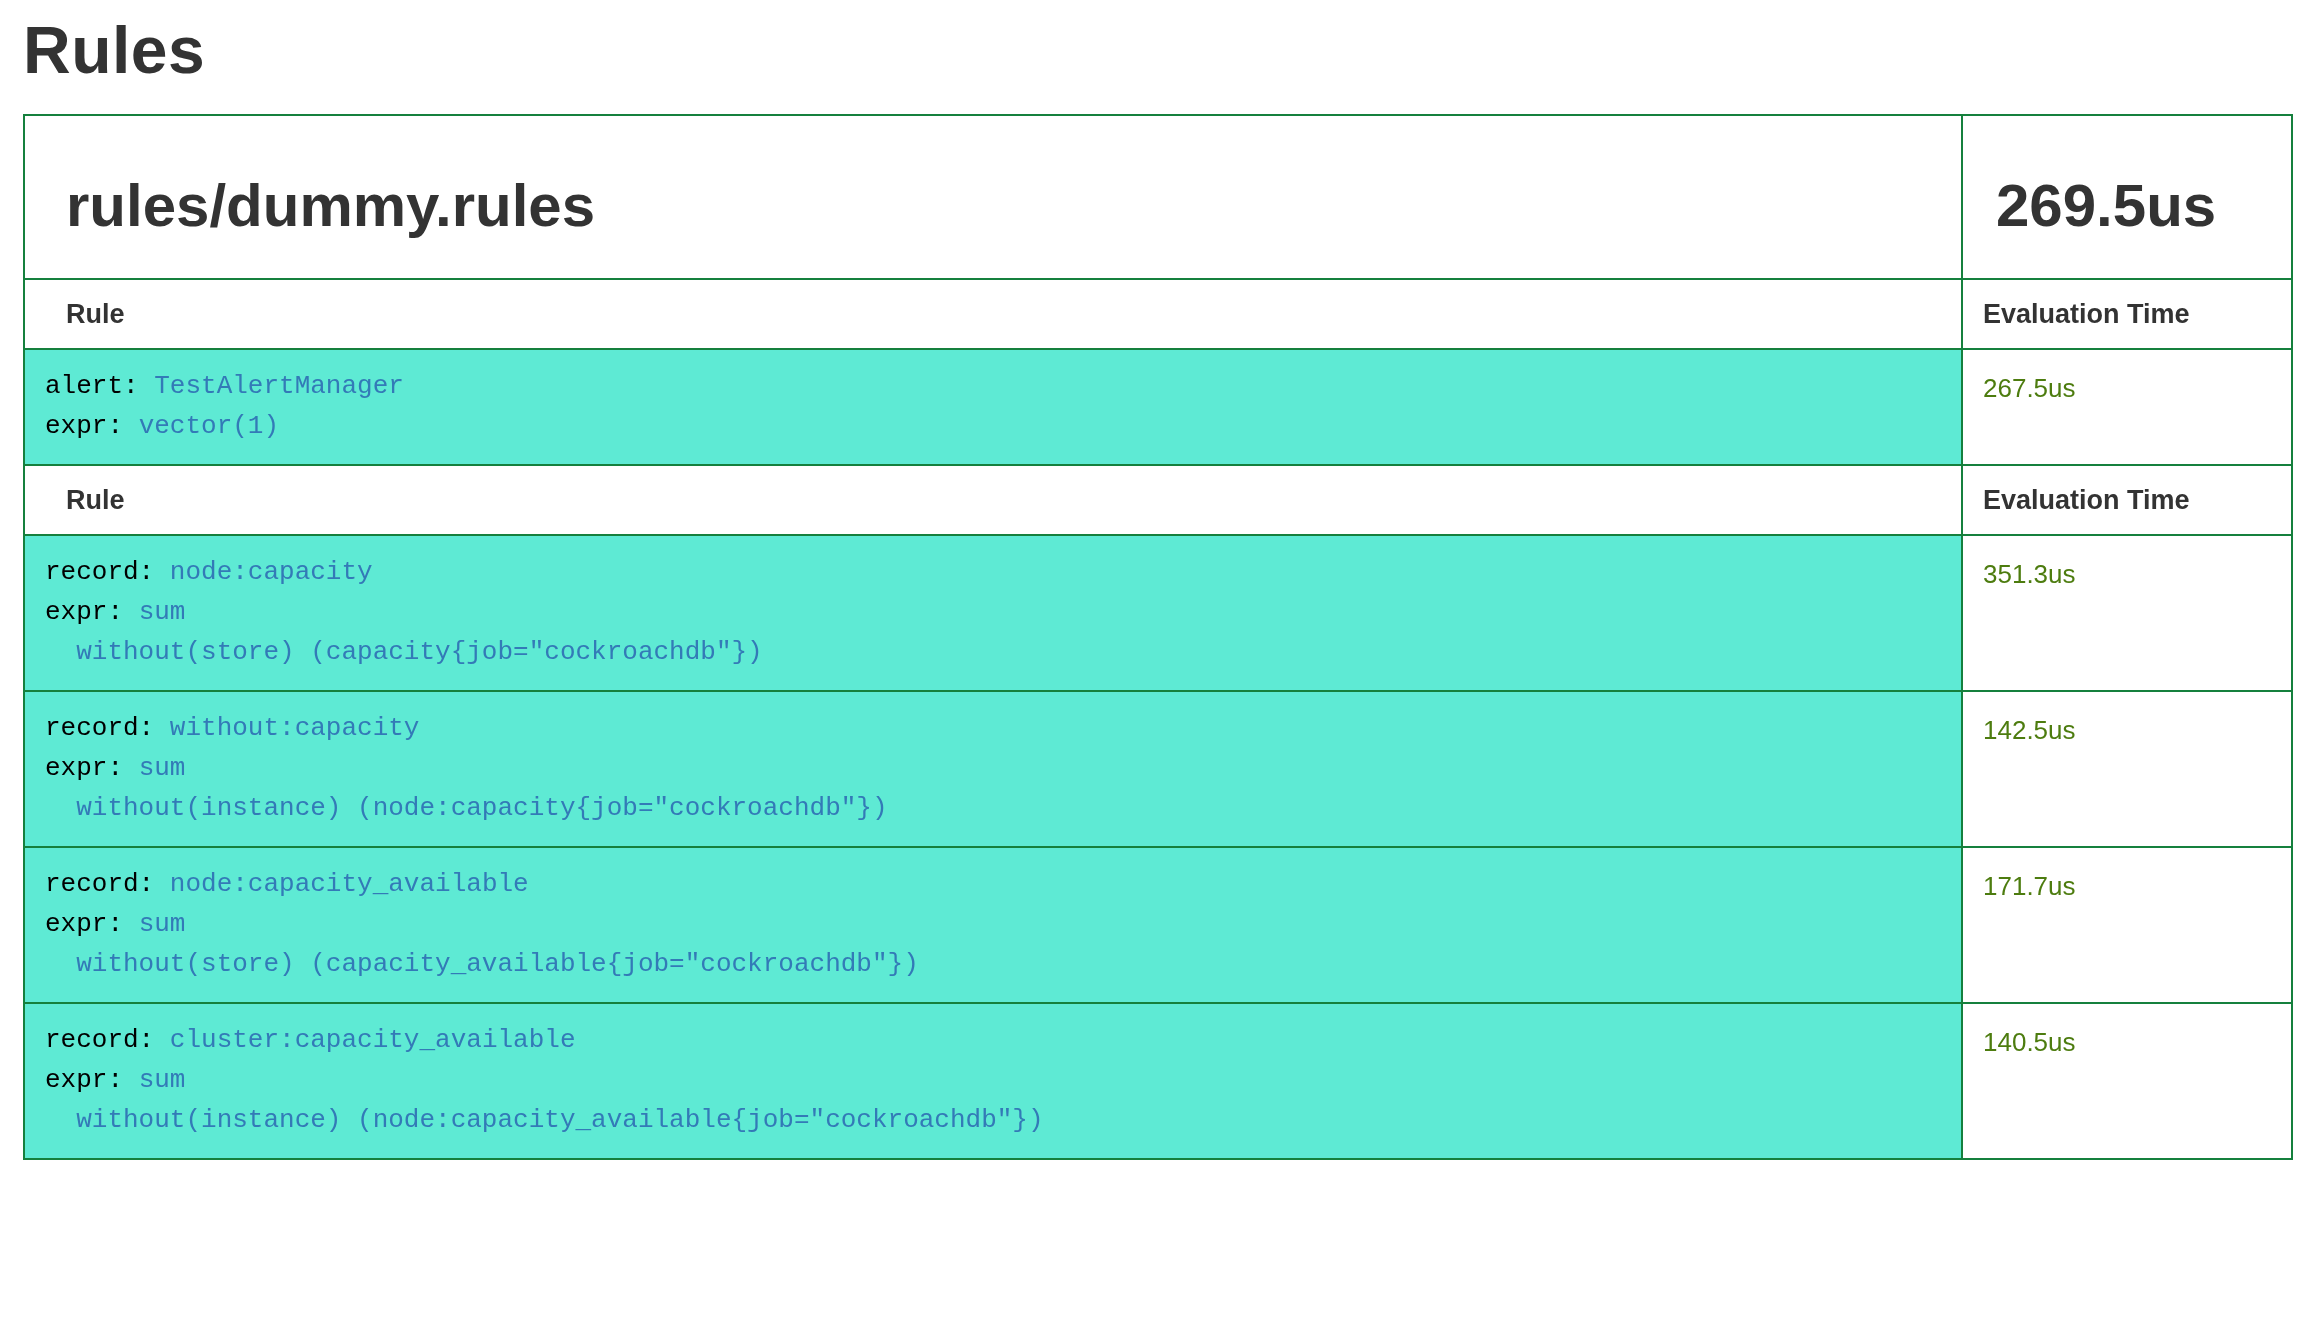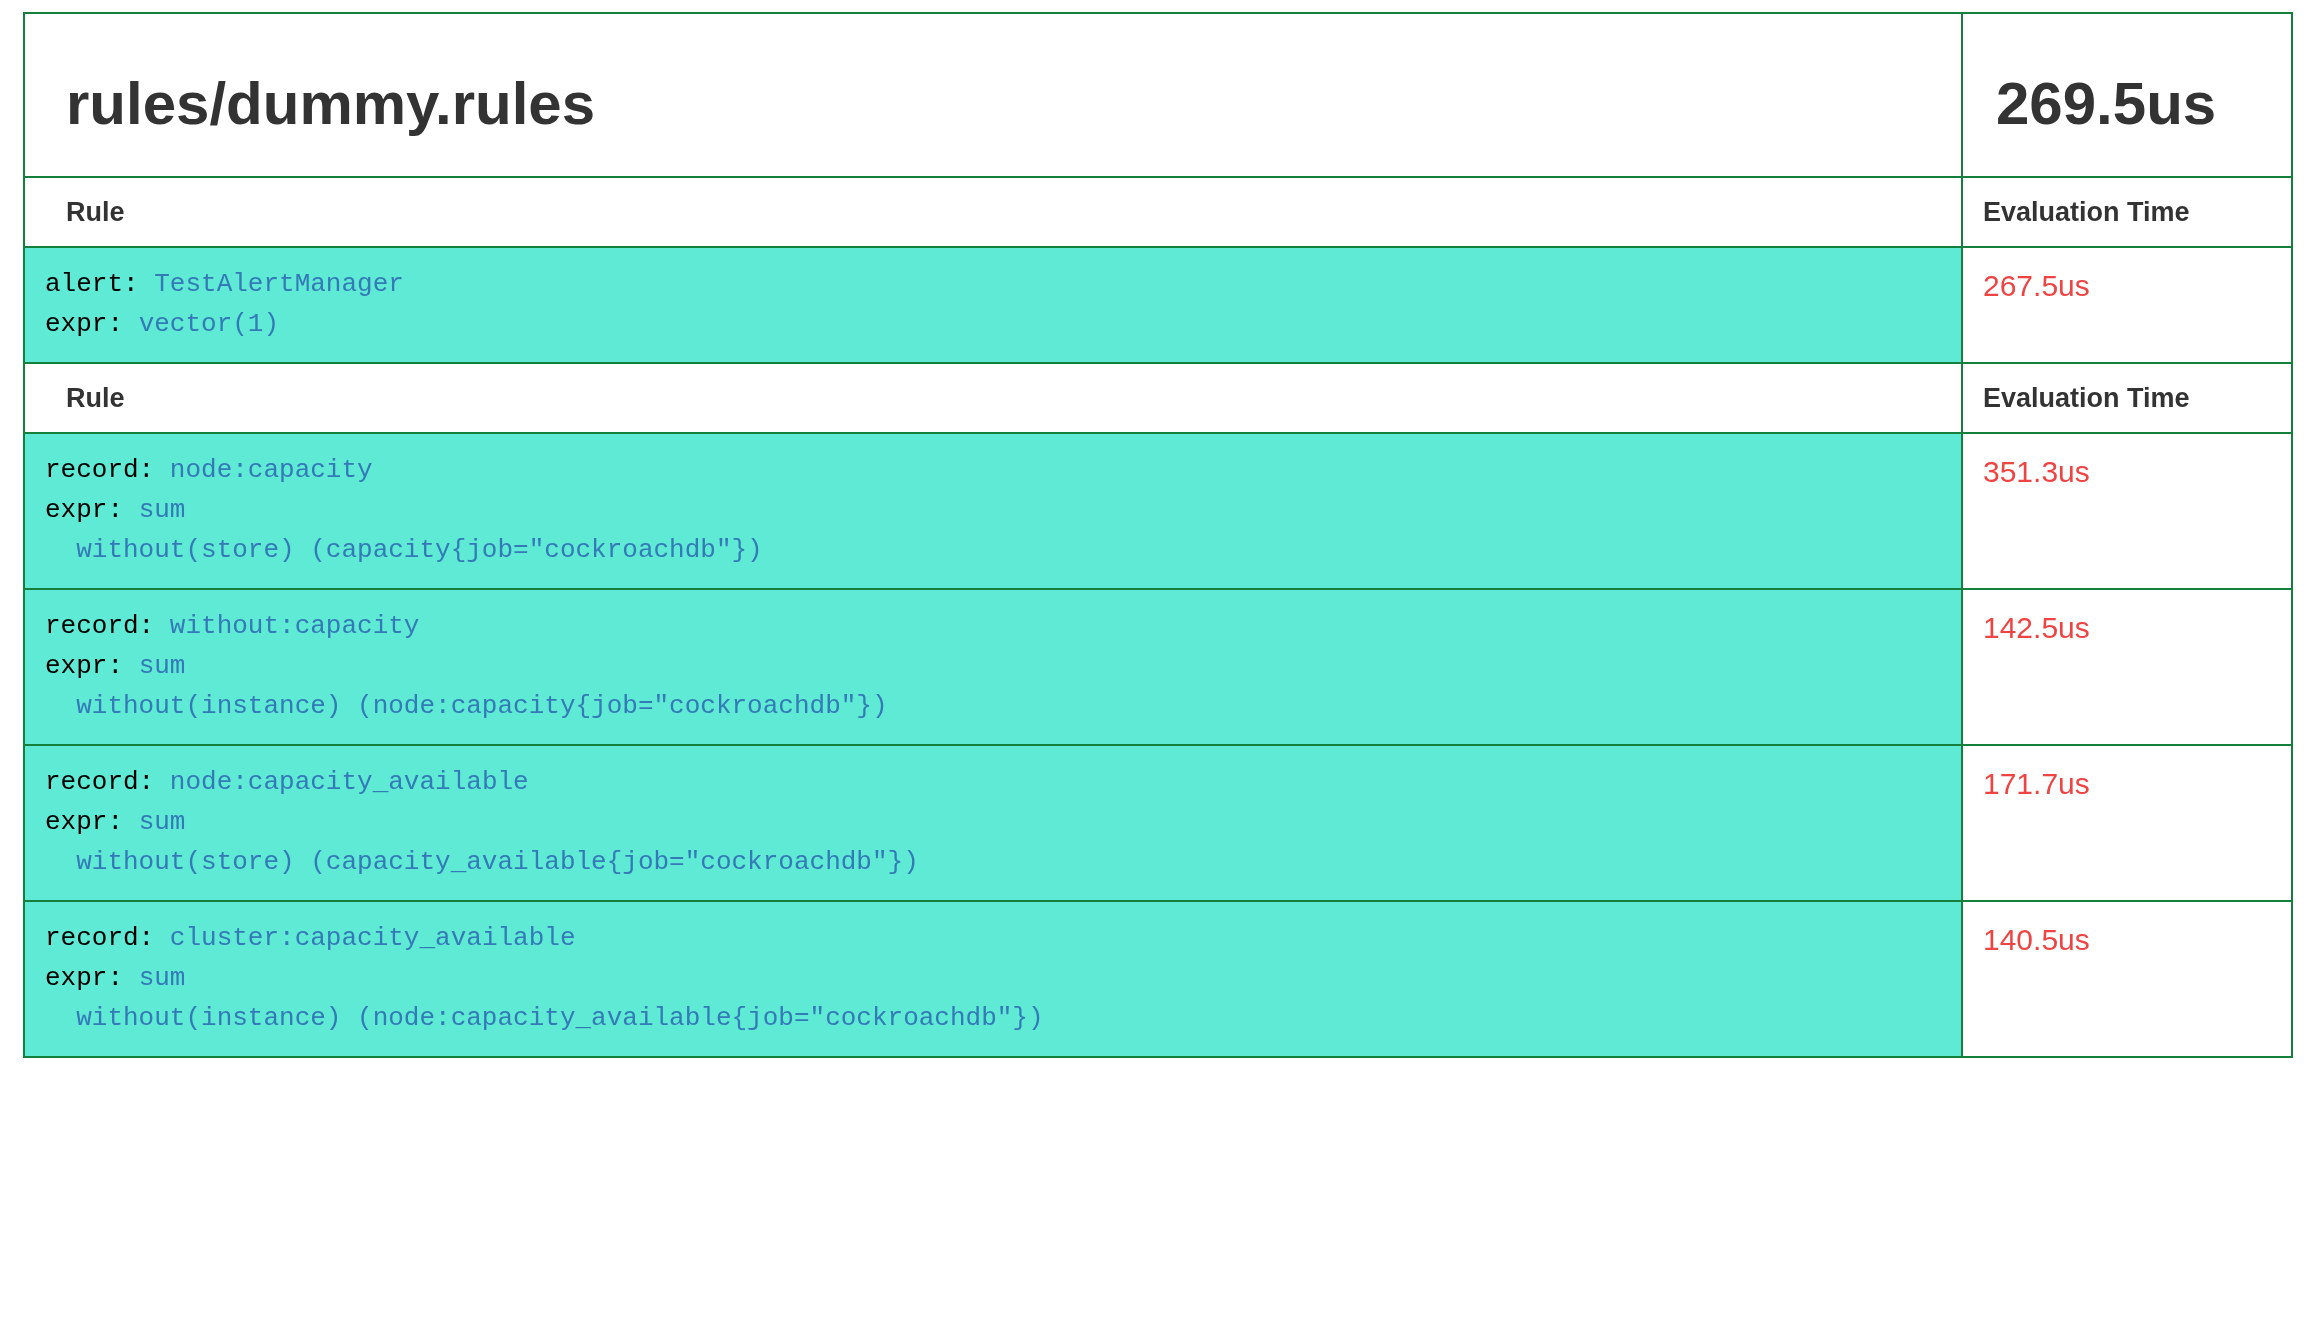--- a/index.html
+++ b/index.html
@@ -74,30 +74,31 @@
     color: #000000;
   }
   .code-label { color: #000000; }
   a.rule-link {
     color: #337ab7;
     text-decoration: none;
     cursor: pointer;
   }
   td.value-cell {
     background: #ffffff;
-    font-size: 30px;
-    color: #ef4444;
+    font-size: 26px;
+    color: #4d7c0f;
     line-height: 36px;
     padding: 20px 2px 16px 20px;
   }
 </style>
 </head>
 <body>
 
 <div class="container">
+  <h1 class="page-title">Rules</h1>
 
   <table class="rules-table">
     <colgroup>
       <col class="rule-col">
       <col class="eval-col">
     </colgroup>
     <tbody id="rules-body">
         <tr class="group-header-row">
           <td class="group-cell">
             <div class="group-name">rules/dummy.rules</div>

